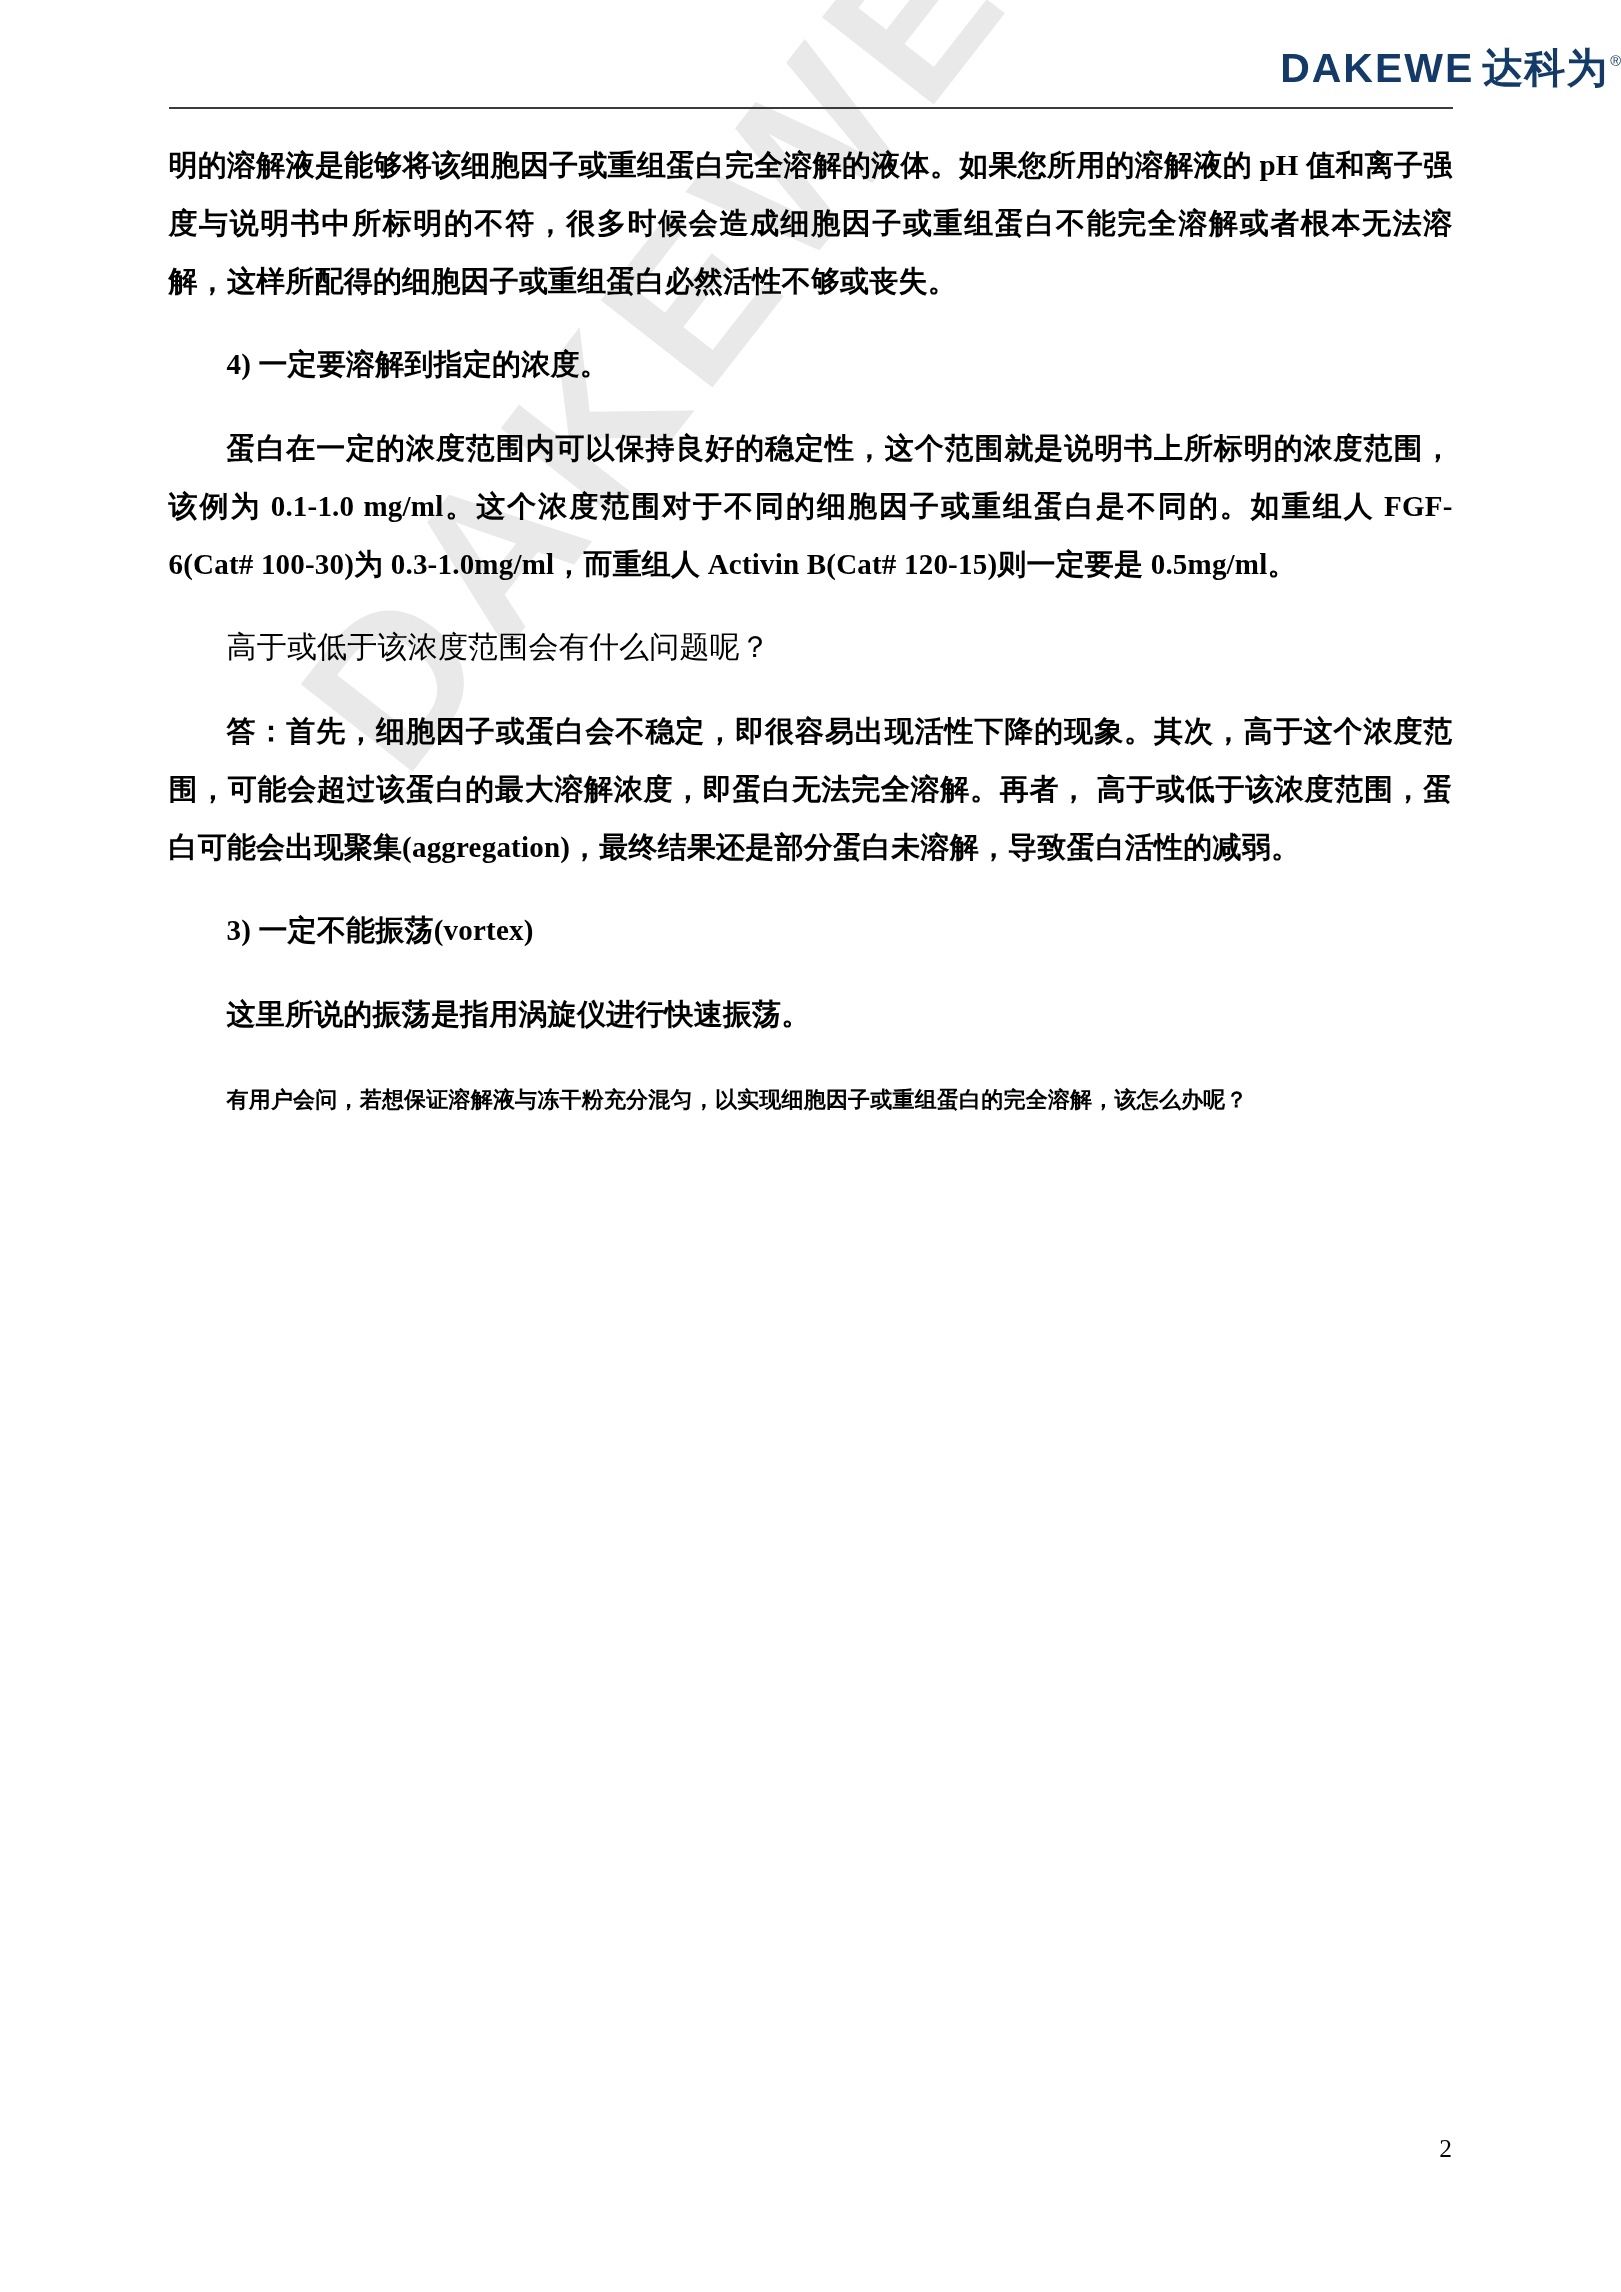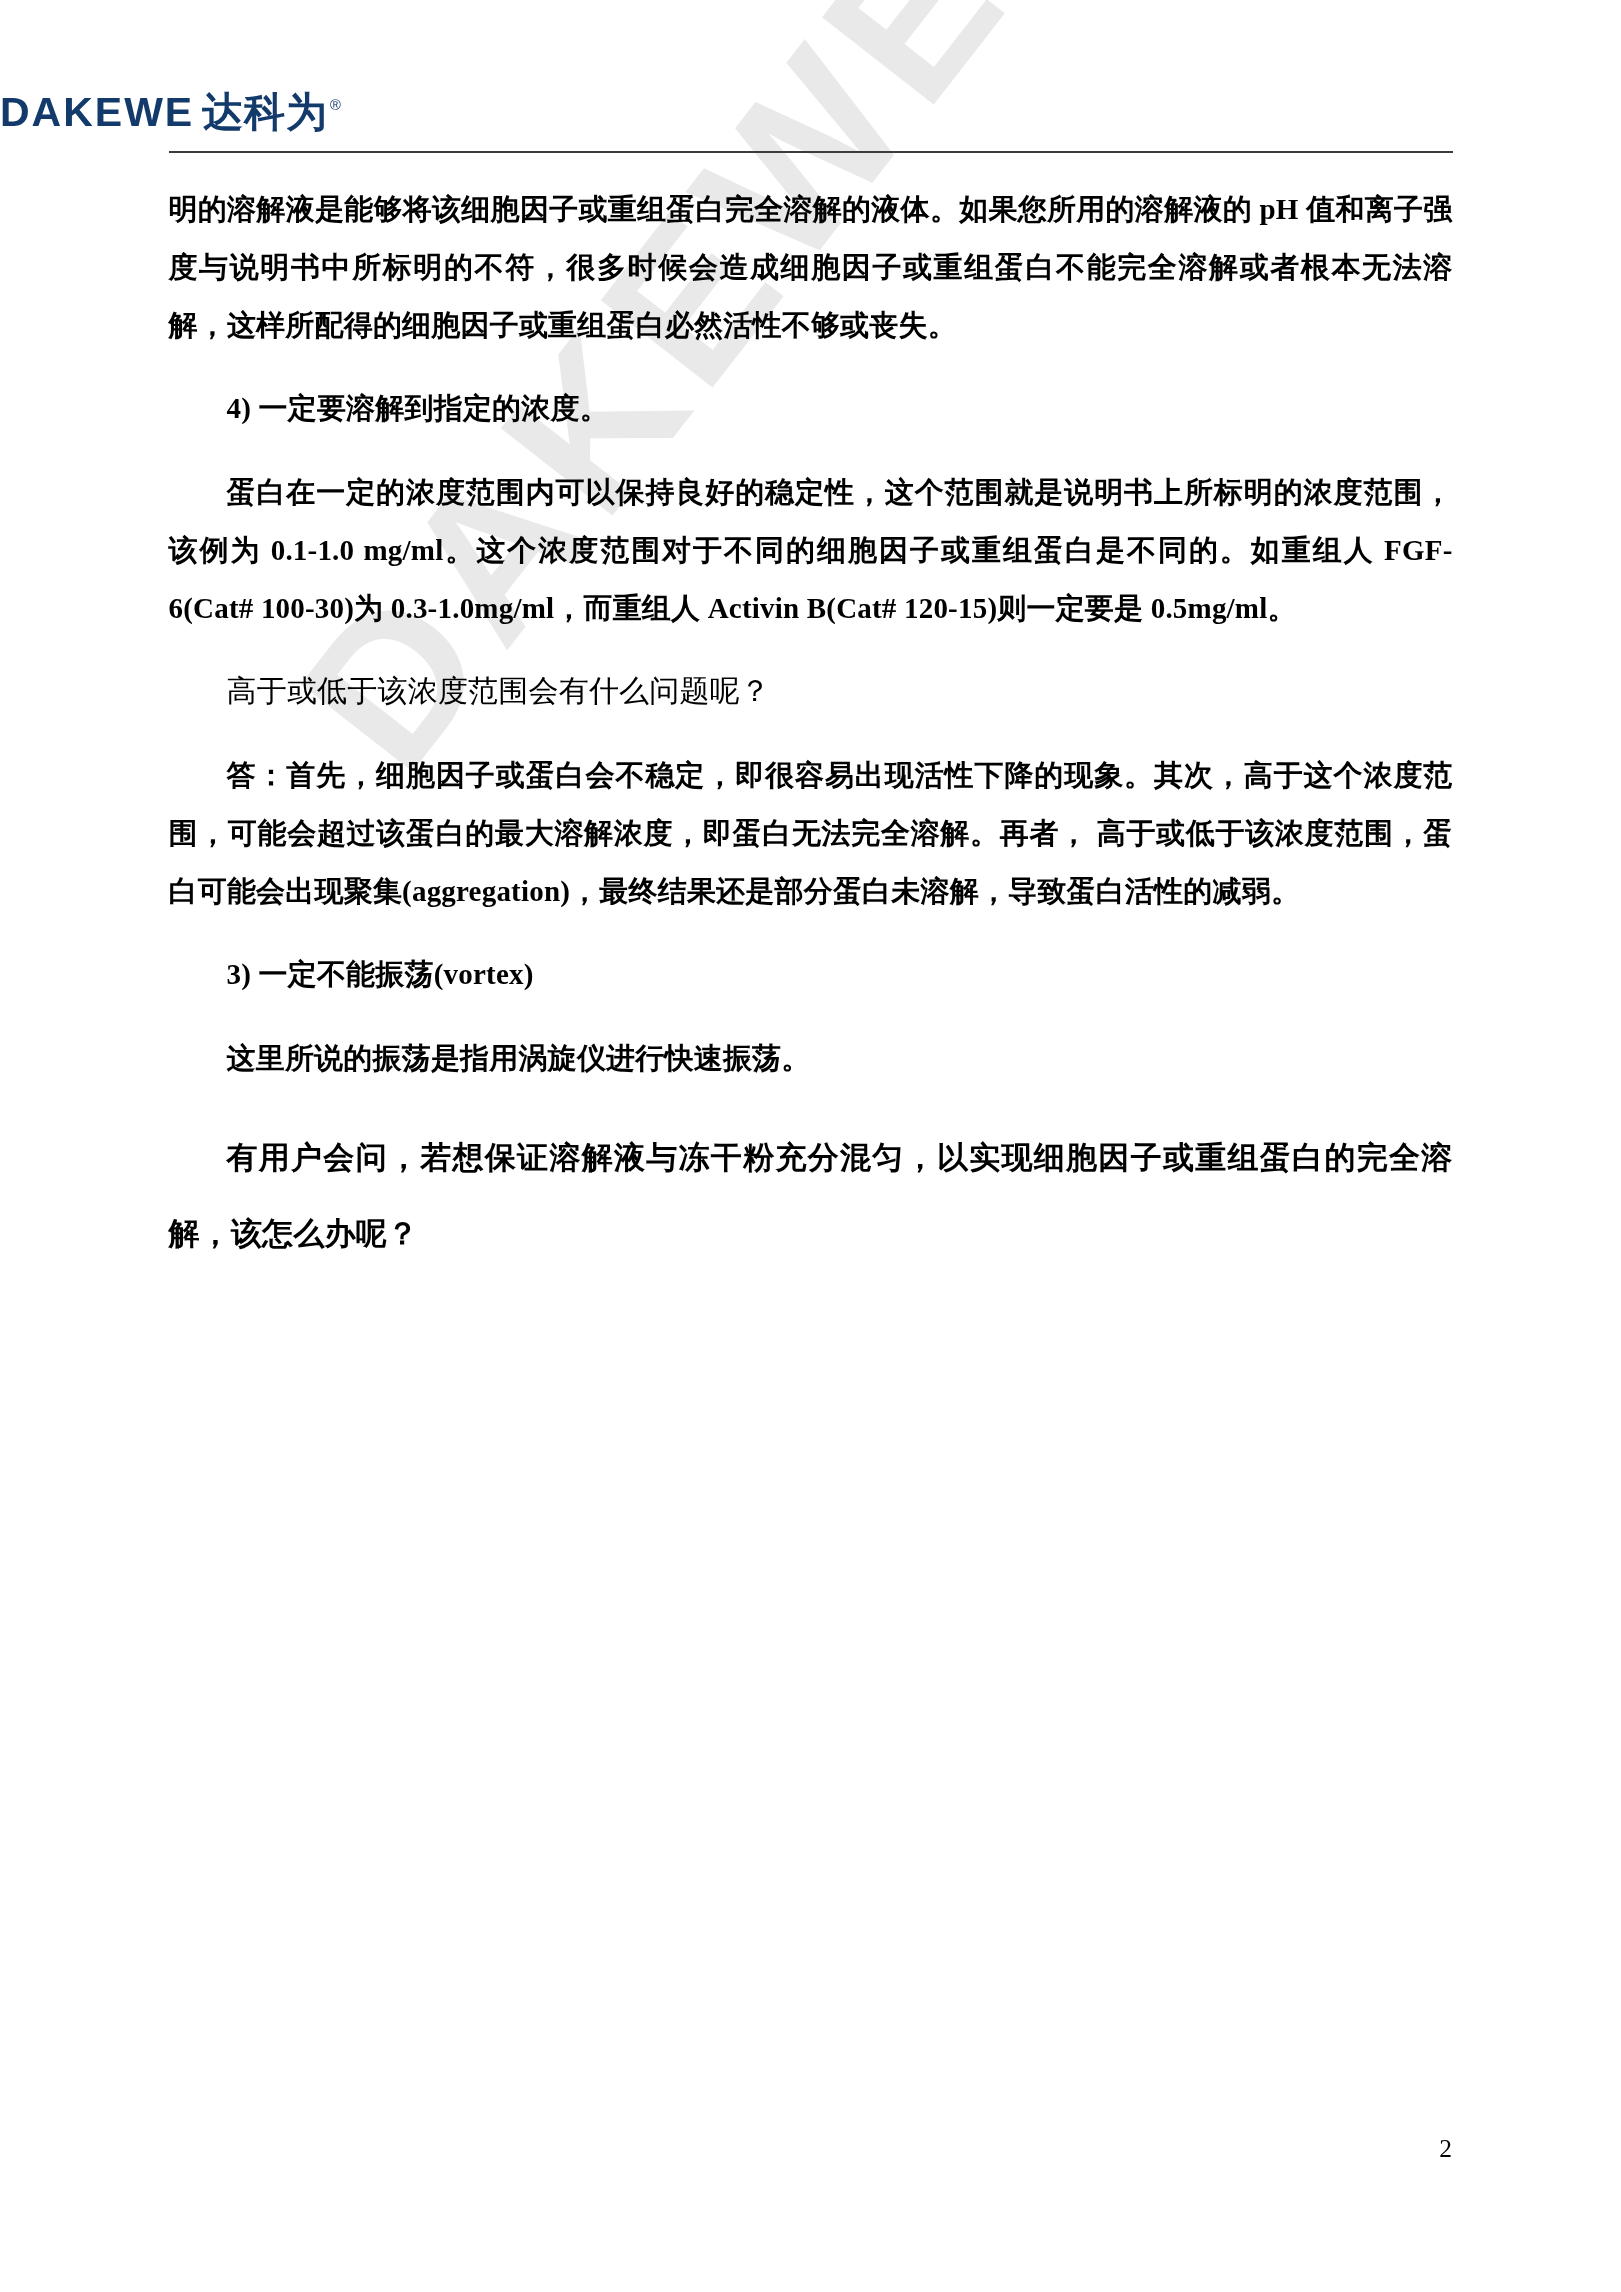--- a/index.html
+++ b/index.html
@@ -46,22 +46,22 @@
     white-space: nowrap;
     position: absolute;
     left: 39px;
     top: 39px;
   }
 
   
   .header {
     position: relative;
     z-index: 2;
-    padding-top: 92px;
-    text-align: left;
+    padding-top: 48px;
+    text-align: right;
   }
   .logo-wrap {
     display: inline-block;
     position: relative;
     line-height: 1;
   }
   .logo-main {
     font-family: "Liberation Sans", sans-serif;
     font-weight: bold;
     font-size: 41px;
@@ -132,22 +132,22 @@
     text-indent: 58px;
   }
   p.heading-q {
     font-weight: normal;
     font-size: 30px;
     line-height: 58px;
     text-indent: 58px;
   }
   p.heading-block {
     font-weight: bold;
-    font-size: 31px;
-    line-height: 76px;
+    font-size: 22px;
+    line-height: 48px;
     text-indent: 58px;
     text-align: justify;
   }
 
   
   .footer {
     position: absolute;
     z-index: 2;
     right: 169px;
     bottom: 129px;

